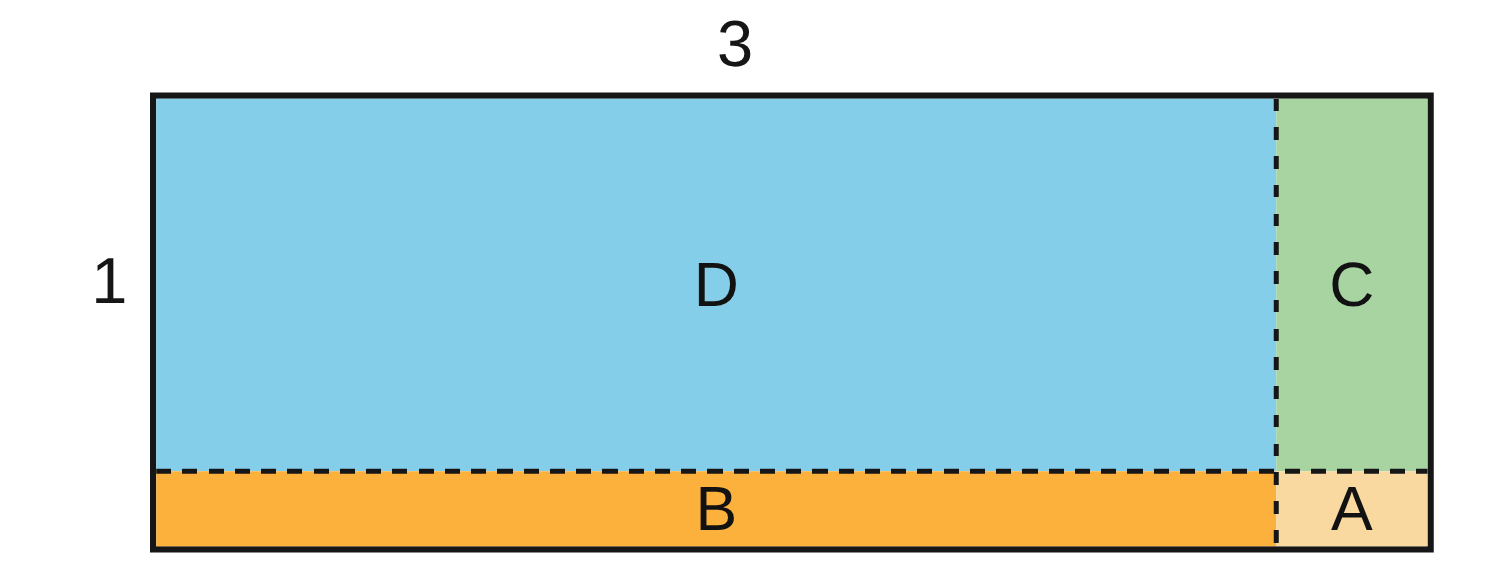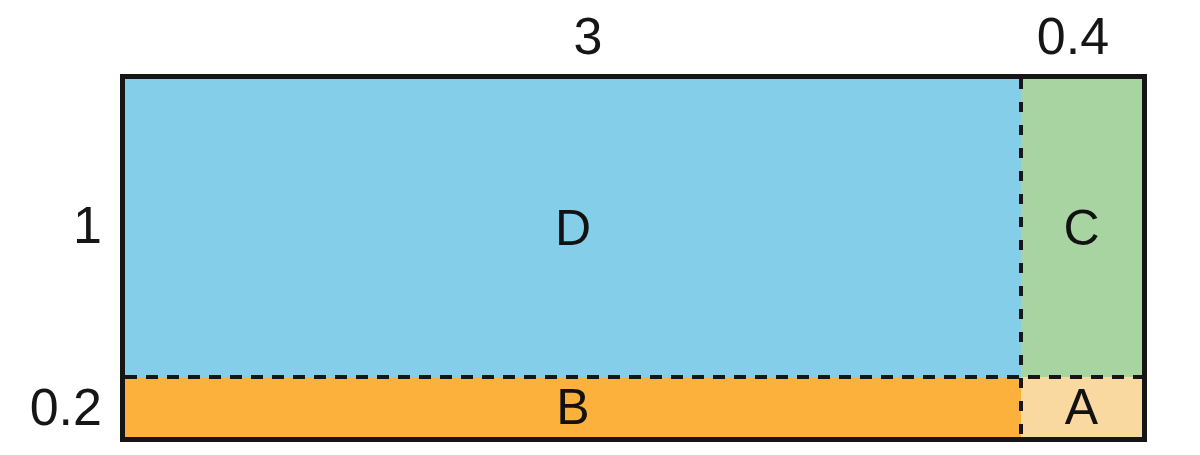--- a/index.html
+++ b/index.html
@@ -92,25 +92,23 @@
     pointer-events: none;
   }
 </style>
 </head>
 <body>
 
 <div class="stage">
 
   <span class="num top first">3</span>
 
-  <span class="num top second">0.4</span>
 
   <span class="num side first">1</span>
 
-  <span class="num side second">0.2</span>
 
   <div class="rect">
 
     <div class="region" style="background-color: rgb(133, 206, 234);">
       <span class="region-label">D</span>
     </div>
 
     <div class="region" style="background-color: rgb(168, 212, 162);">
       <span class="region-label">C</span>
     </div>

